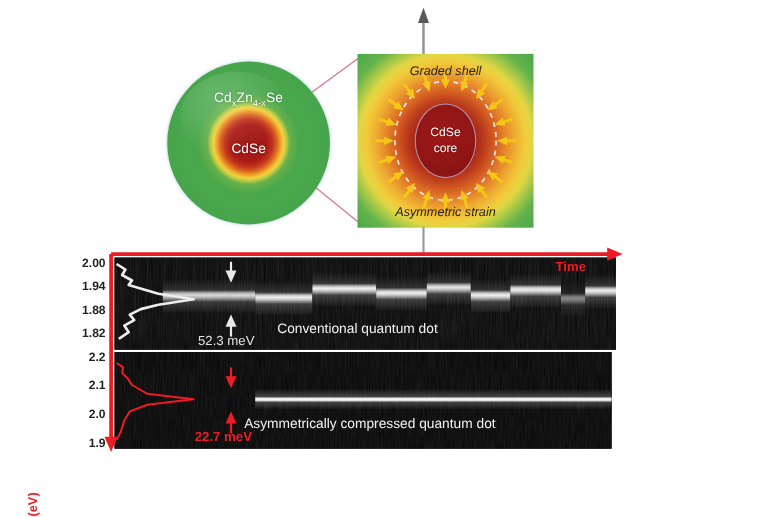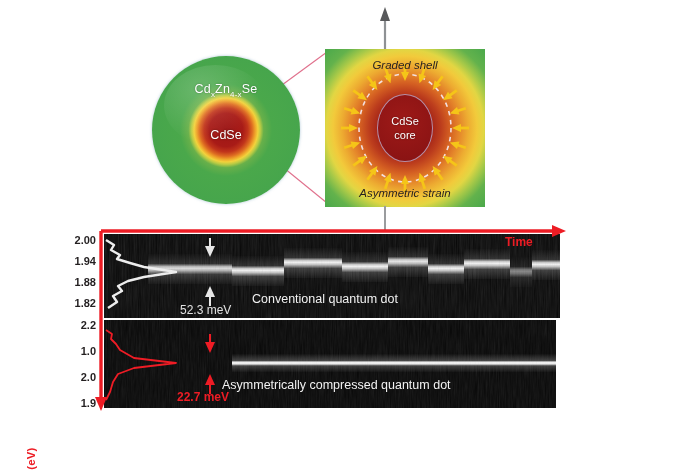--- a/index.html
+++ b/index.html
@@ -318,21 +318,21 @@
 
   <div class="tick-col" style="left:62px; top:20px; height:82px;">
     <div class="tick" style="top:0px;">2.00</div>
     <div class="tick" style="top:21px;">1.94</div>
     <div class="tick" style="top:42px;">1.88</div>
     <div class="tick" style="top:63px;">1.82</div>
   </div>
 
   <div class="tick-col" style="left:62px; top:105px; height:90px;">
     <div class="tick" style="top:0px;margin-left:12px;">2.2</div>
-    <div class="tick" style="top:26px;">1.0</div>
+    <div class="tick" style="top:26px;">2.1</div>
     <div class="tick" style="top:52px;">2.0</div>
     <div class="tick" style="top:78px;">1.9</div>
   </div>
 
   <div class="panel" style="left:104px; top:19px; width:456px; height:84px;">
     <svg class="spec-svg" width="456" height="84" viewBox="0 0 456 84">
       <defs>
         <linearGradient id="gTop" x1="0" y1="0" x2="0" y2="1">
           <stop offset="0%" stop-color="#0b0b0b"></stop>
           <stop offset="32%" stop-color="#2a2a2a"></stop>

